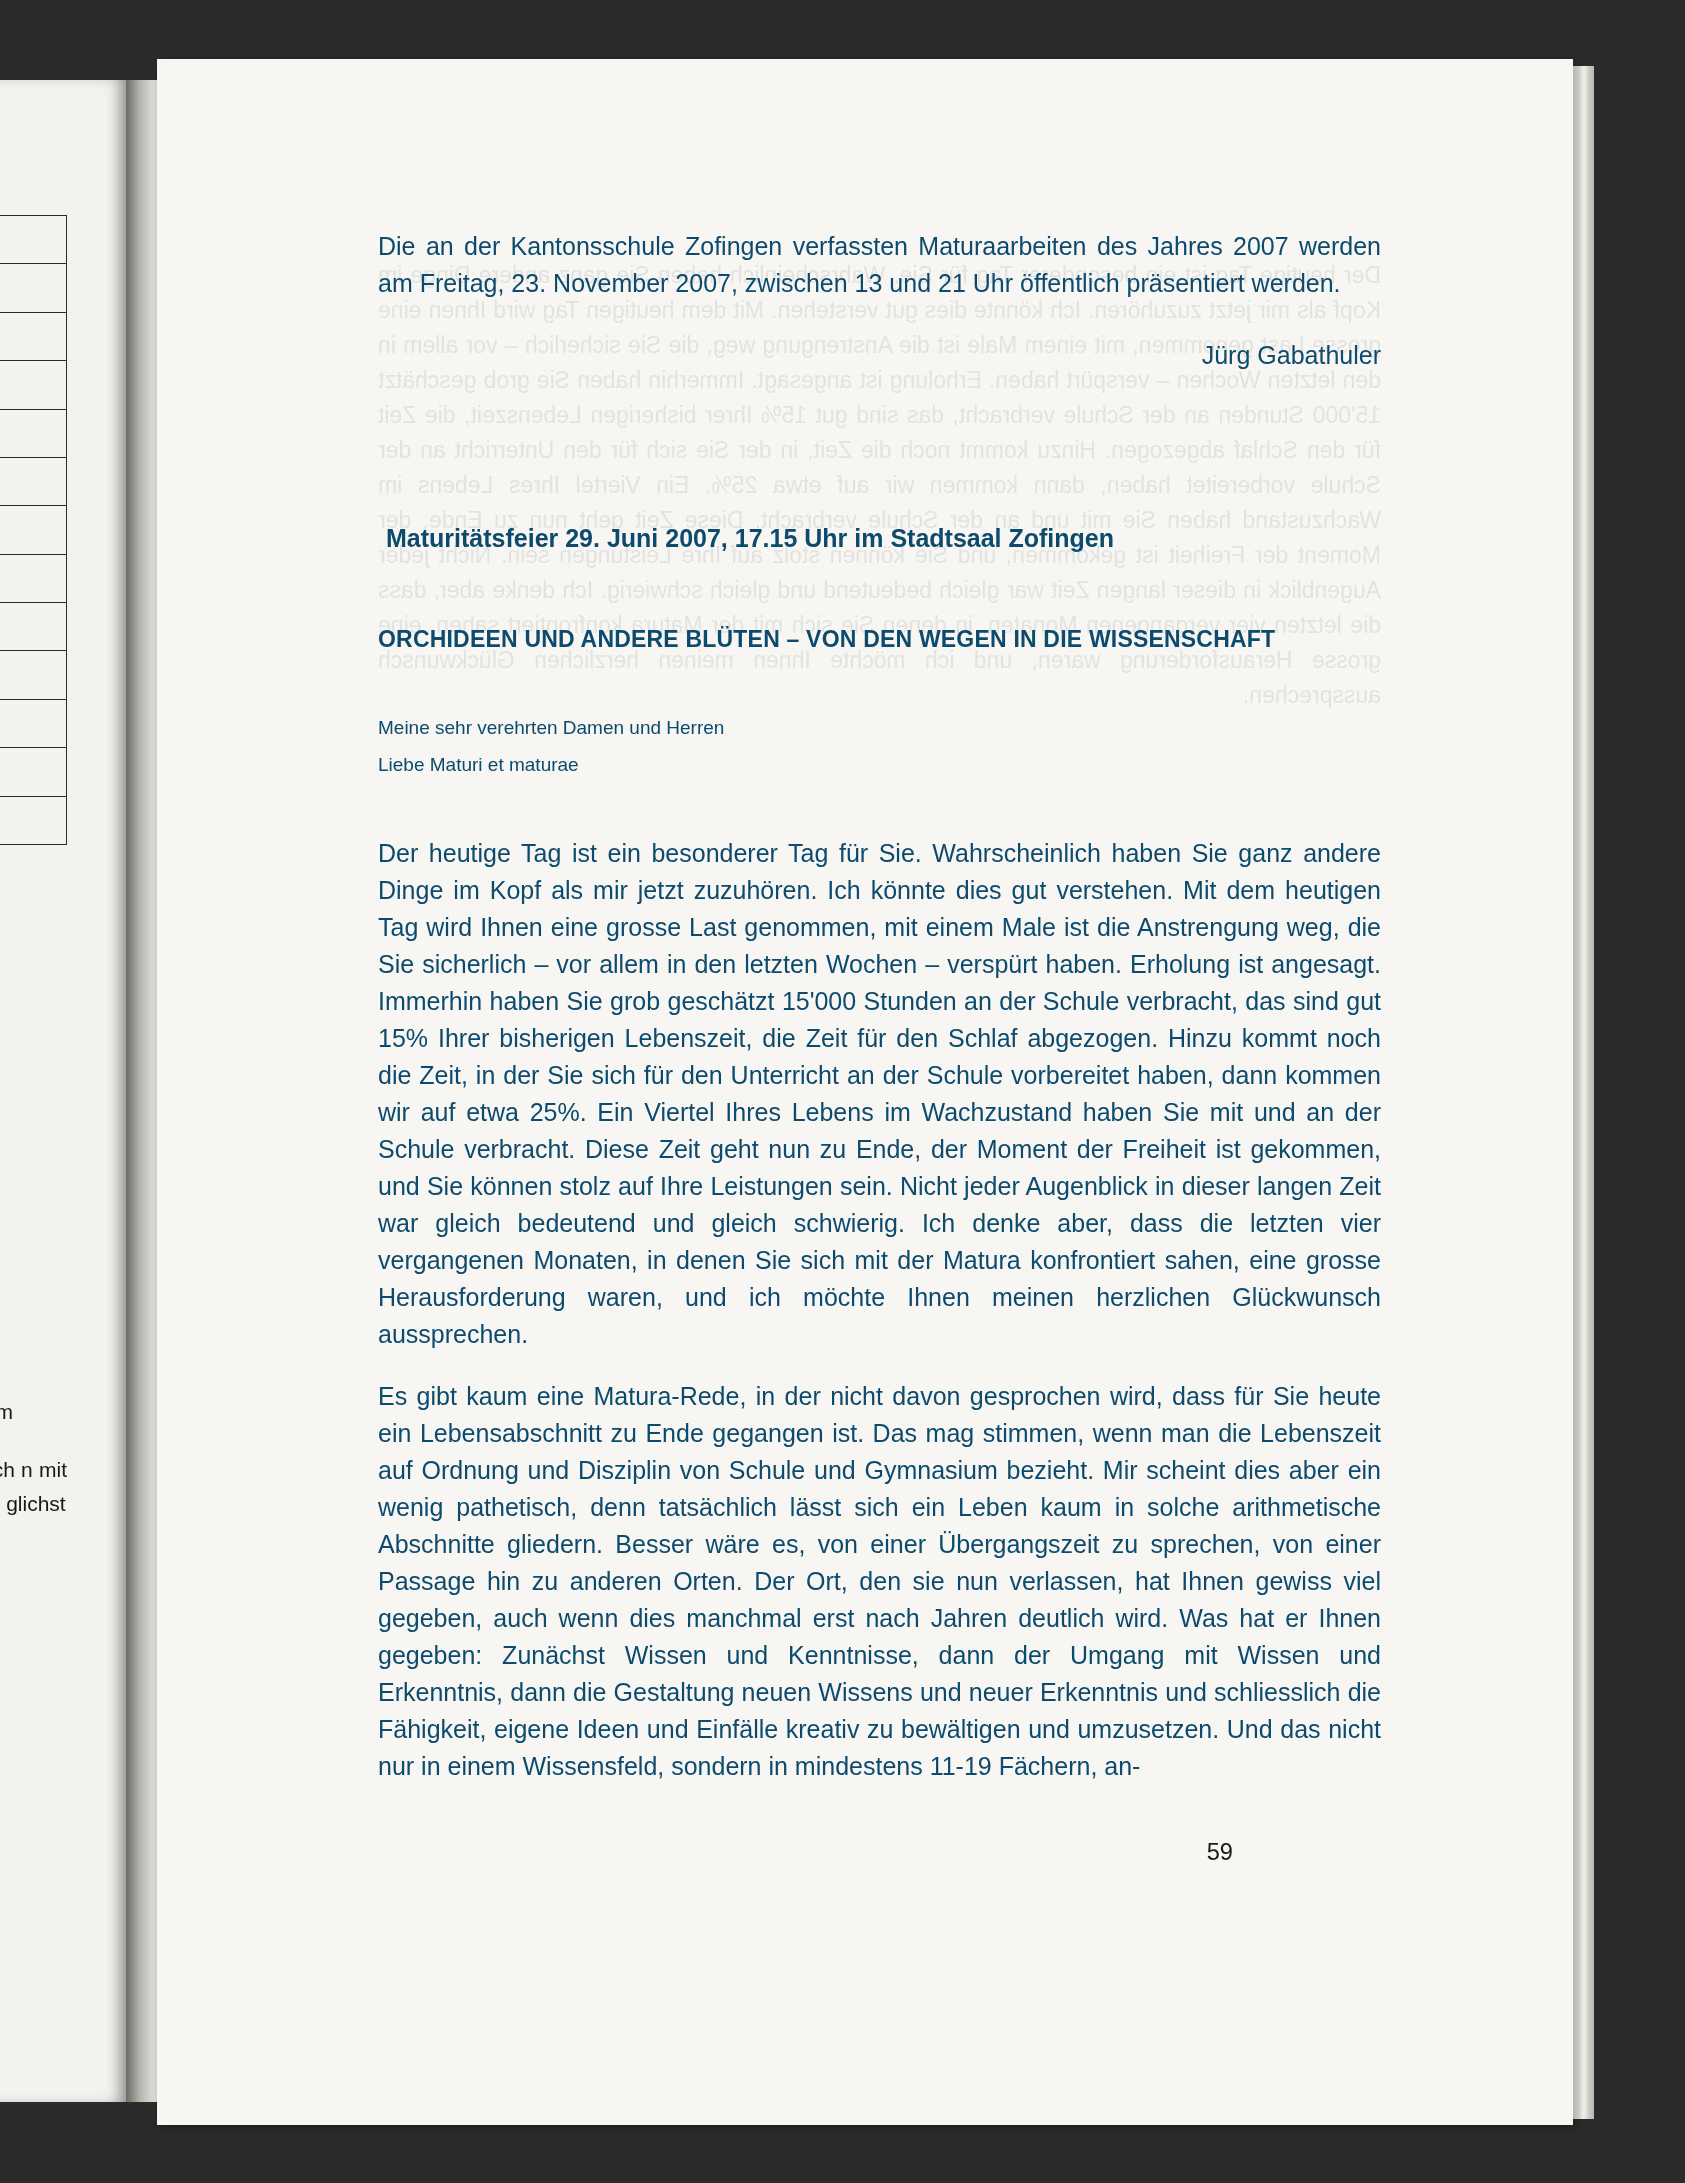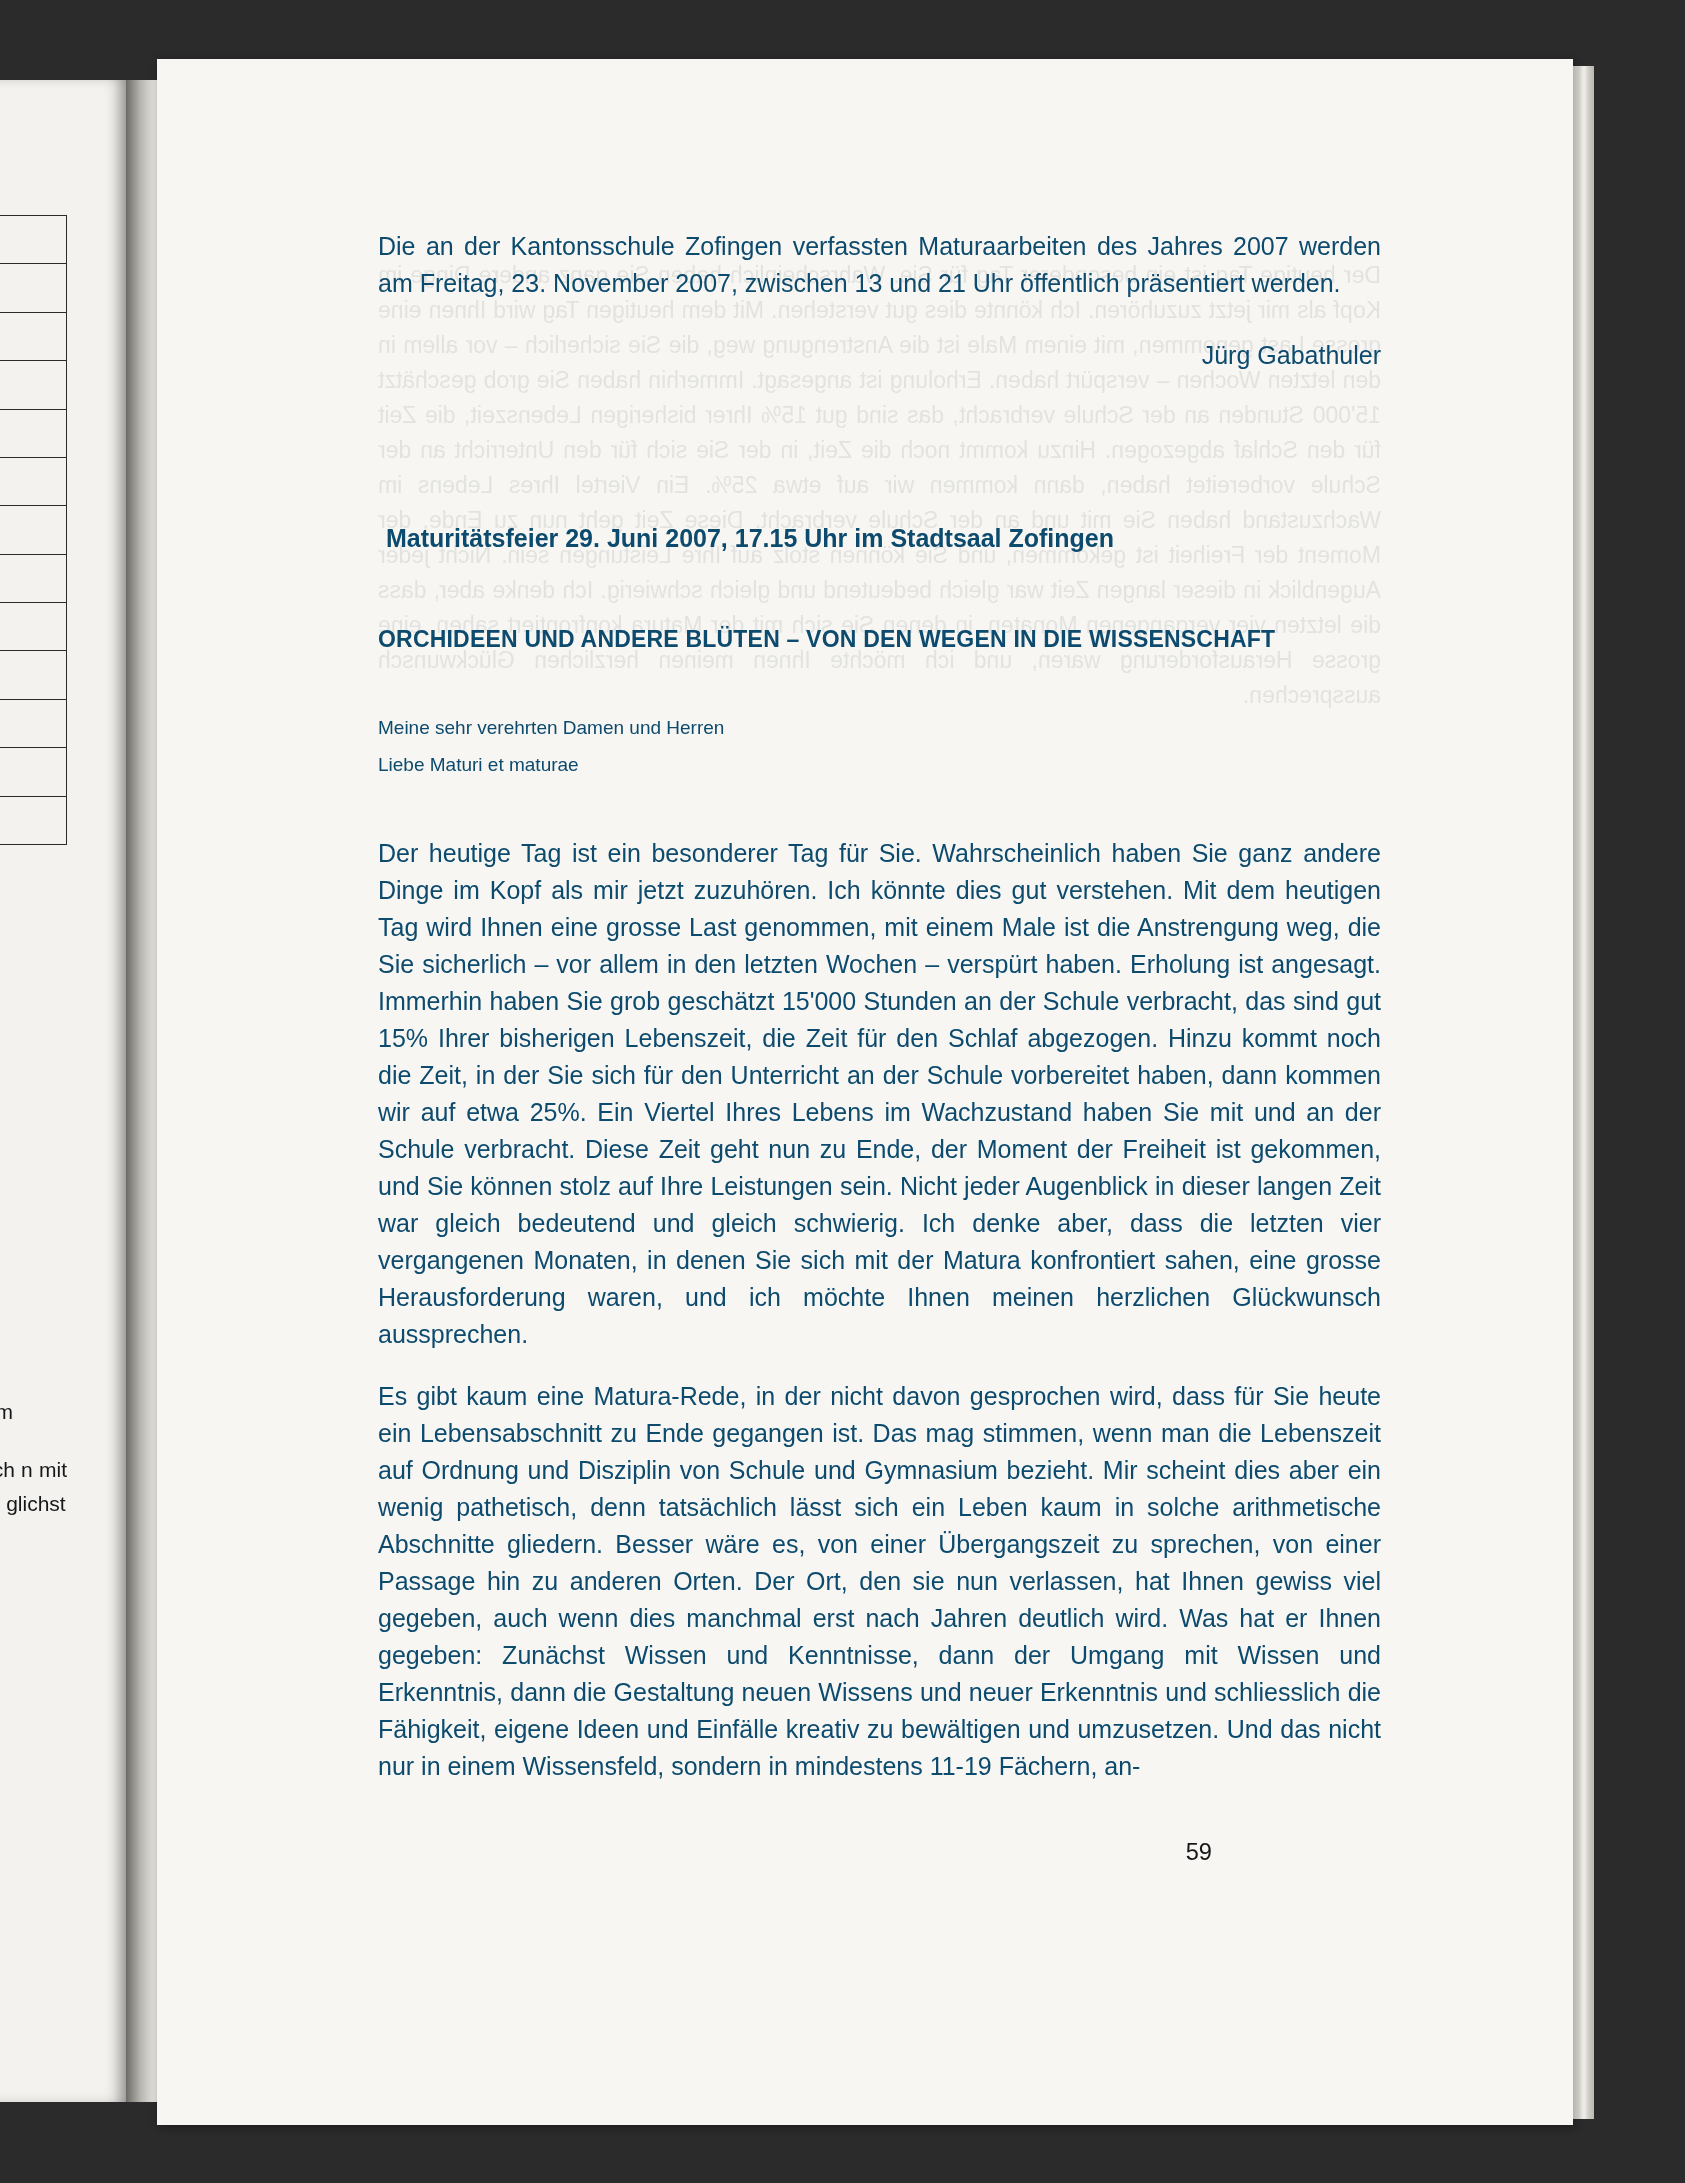--- a/index.html
+++ b/index.html
@@ -260,15 +260,15 @@
     <p class="salut">Meine sehr verehrten Damen und Herren</p>
     <p class="salut">Liebe Maturi et maturae</p>
 
     <div class="spacer-md"></div>
 
     <p class="para">Der heutige Tag ist ein besonderer Tag für Sie. Wahrscheinlich haben Sie ganz andere Dinge im Kopf als mir jetzt zuzuhören. Ich könnte dies gut verstehen. Mit dem heutigen Tag wird Ihnen eine grosse Last genommen, mit einem Male ist die Anstrengung weg, die Sie sicherlich – vor allem in den letzten Wochen – verspürt haben. Erholung ist angesagt. Immerhin haben Sie grob geschätzt 15'000 Stunden an der Schule verbracht, das sind gut 15% Ihrer bisherigen Lebenszeit, die Zeit für den Schlaf abgezogen. Hinzu kommt noch die Zeit, in der Sie sich für den Unterricht an der Schule vorbereitet haben, dann kommen wir auf etwa 25%. Ein Viertel Ihres Lebens im Wachzustand haben Sie mit und an der Schule verbracht. Diese Zeit geht nun zu Ende, der Moment der Freiheit ist gekommen, und Sie können stolz auf Ihre Leistungen sein. Nicht jeder Augenblick in dieser langen Zeit war gleich bedeutend und gleich schwierig. Ich denke aber, dass die letzten vier vergangenen Monaten, in denen Sie sich mit der Matura konfrontiert sahen, eine grosse Herausforderung waren, und ich möchte Ihnen meinen herzlichen Glückwunsch aussprechen.</p>
     <p class="para">Es gibt kaum eine Matura-Rede, in der nicht davon gesprochen wird, dass für Sie heute ein Lebensabschnitt zu Ende gegangen ist. Das mag stimmen, wenn man die Lebenszeit auf Ordnung und Disziplin von Schule und Gymnasium bezieht. Mir scheint dies aber ein wenig pathetisch, denn tatsächlich lässt sich ein Leben kaum in solche arithmetische Abschnitte gliedern. Besser wäre es, von einer Übergangszeit zu sprechen, von einer Passage hin zu anderen Orten. Der Ort, den sie nun verlassen, hat Ihnen gewiss viel gegeben, auch wenn dies manchmal erst nach Jahren deutlich wird. Was hat er Ihnen gegeben: Zunächst Wissen und Kenntnisse, dann der Umgang mit Wissen und Erkenntnis, dann die Gestaltung neuen Wissens und neuer Erkenntnis und schliesslich die Fähigkeit, eigene Ideen und Einfälle kreativ zu bewältigen und umzusetzen. Und das nicht nur in einem Wissensfeld, sondern in mindestens 11-19 Fächern, an-</p>
 
   </div>
 
-  <div class="page-number" style="left:52px; top:1780px; width:1003px;">59</div>
+  <div class="page-number" style="left:73px; top:1780px; width:1003px;">59</div>
 </div>
 
 
 </body></html>

